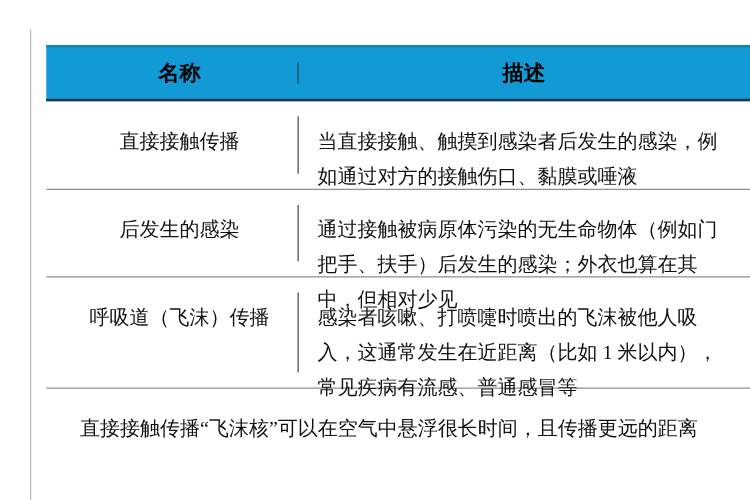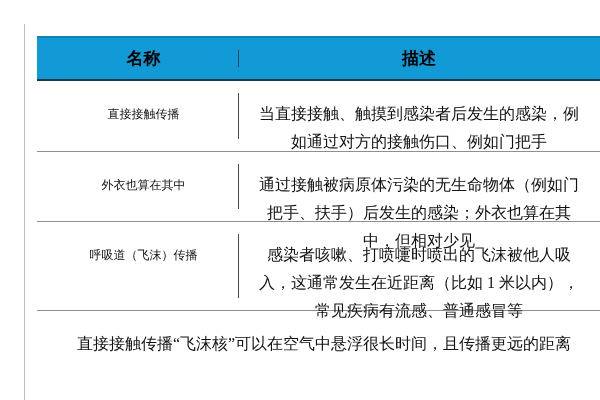--- a/index.html
+++ b/index.html
@@ -20,26 +20,26 @@
     display: flex;
     border-bottom: 1px solid #8f8f8f;
   }
   .row:last-child { border-bottom: none; }
   .cell-name {
     flex: 0 0 190px;
     width: 190px;
     border-right: 1px solid #4a4a4a;
     text-align: center;
     padding-top: 7px;
-    font-size: 12px;
+    font-size: 16px;
     line-height: 28px;
   }
   .cell-desc {
     flex: 1 1 auto;
-    text-align: center;
+    text-align: left;
     padding: 7px 15px 0 15px;
     font-size: 16px;
     line-height: 28px;
   }
   .header-row {
     height: 45px;
     background: #129ad7;
     border-top: 2px solid #0e84b4;
     border-bottom: 2px solid #1d3b47;
   }
@@ -66,25 +66,25 @@
 
 <div class="table">
 
   <div class="row header-row">
     <div class="cell-name">名称</div>
     <div class="cell-desc">描述</div>
   </div>
 
   <div class="row r0">
     <div class="cell-name">直接接触传播</div>
-    <div class="cell-desc">当直接接触、触摸到感染者后发生的感染，例如通过对方的接触伤口、例如门把手</div>
+    <div class="cell-desc">当直接接触、触摸到感染者后发生的感染，例如通过对方的接触伤口、黏膜或唾液</div>
   </div>
 
   <div class="row r1">
-    <div class="cell-name">外衣也算在其中</div>
+    <div class="cell-name">后发生的感染</div>
     <div class="cell-desc">通过接触被病原体污染的无生命物体（例如门把手、扶手）后发生的感染；外衣也算在其中，但相对少见</div>
   </div>
 
   <div class="row r2">
     <div class="cell-name">呼吸道（飞沫）传播</div>
     <div class="cell-desc">感染者咳嗽、打喷嚏时喷出的飞沫被他人吸入，这通常发生在近距离（比如 1 米以内），常见疾病有流感、普通感冒等</div>
   </div>
 
   <div class="row r3">
     <div class="cell-desc">直接接触传播“飞沫核”可以在空气中悬浮很长时间，且传播更远的距离</div>

